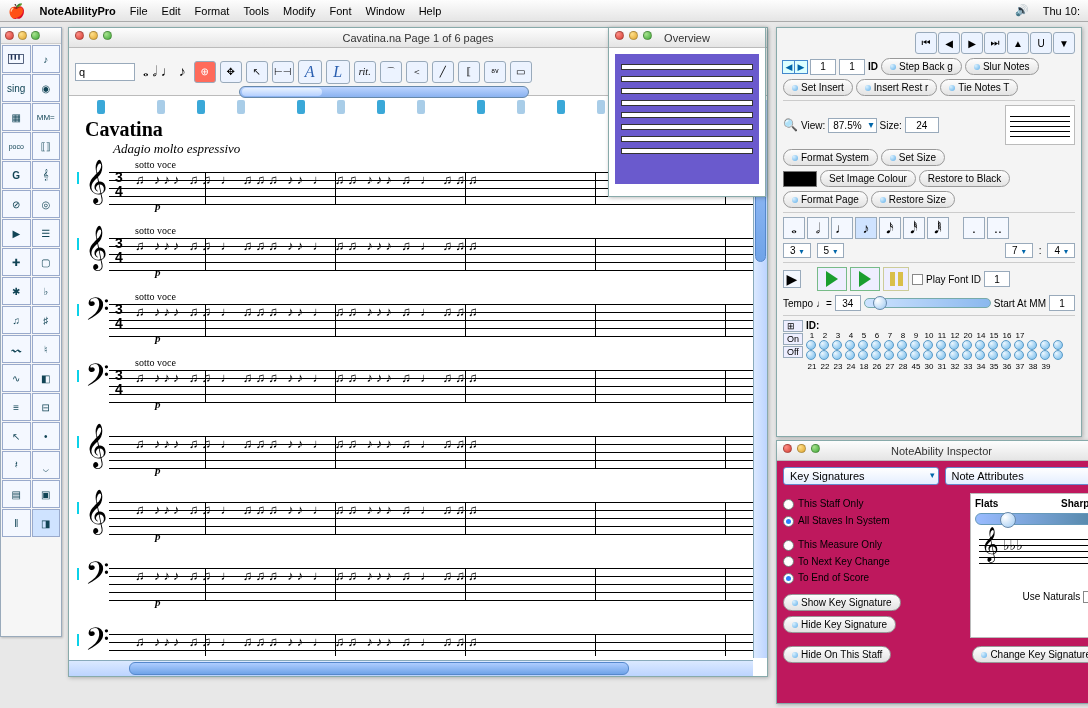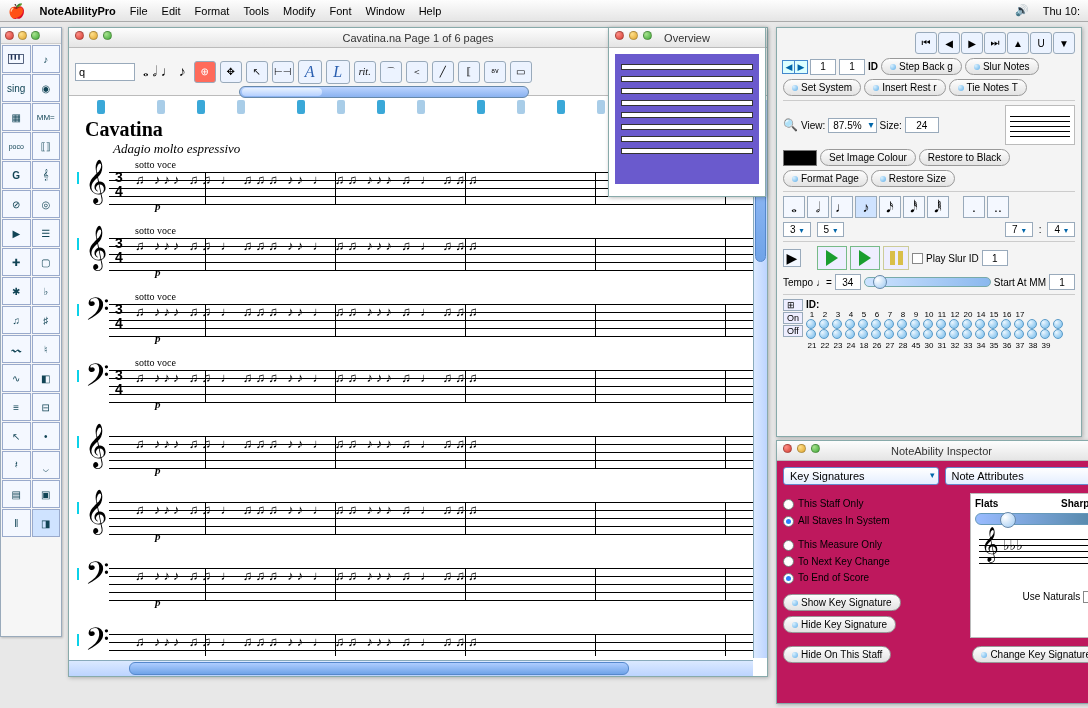--- a/index.html
+++ b/index.html
@@ -464,38 +464,42 @@
           <span>◀</span>
           <span>▶</span>
         </span>
       <input class="small-field" value="1" style="">
       <input class="small-field" value="1" style="">
       <span style="font-weight:bold;">ID</span>
       <span class="aqua-btn">Step Back   g</span>
       <span class="aqua-btn">Slur Notes</span>
     </div>
     <div class="ctrl-row">
-      <span class="aqua-btn">Set System</span>
+      <span class="aqua-btn">Set Insert</span>
       <span class="aqua-btn">Insert Rest   r</span>
       <span class="aqua-btn">Tie Notes T</span>
     </div>
     <hr style="margin:4px 0;border:none;border-top:1px solid #ccc;">
     <div class="ctrl-row">
       <span class="mag">🔍</span>
       <span>View:</span>
       <span class="view-combo">87.5%</span>
       <span>Size:</span>
       <input class="small-field" style="width: 34px;" value="24">
       <div class="mini-staff">
           <div style="top:10px;"></div>
           <div style="top:15px;"></div>
           <div style="top:20px;"></div>
           <div style="top:25px;"></div>
           <div style="top:30px;"></div>
         </div>
+    </div>
+    <div class="ctrl-row">
+      <span class="aqua-btn">Format System</span>
+      <span class="aqua-btn">Set Size</span>
     </div>
     <div class="ctrl-row">
       <span class="swatch"></span>
       <span class="aqua-btn noled">Set Image Colour</span>
       <span class="aqua-btn noled">Restore to Black</span>
     </div>
     <div class="ctrl-row">
       <span class="aqua-btn">Format Page</span>
       <span class="aqua-btn">Restore Size</span>
     </div>
@@ -527,21 +531,21 @@
           <span class="tri"></span>
         </span>
       <span class="play-btn">
           <span class="tri" style="border-left-color:#1a9e2f;"></span>
         </span>
       <span class="pause-btn">
           <span></span>
           <span></span>
         </span>
       <span class="chk"></span>
-      <span>Play Slur ID</span>
+      <span>Play Font ID</span>
       <input class="small-field" value="1" style="">
     </div>
     <div class="ctrl-row">
       <span>Tempo</span> ♩=
       <input class="small-field" value="34" style="">
       <div style="flex:1;height:10px;background:linear-gradient(90deg,#cde3ff,#8ab8ee);border:1px solid #7aa;border-radius:5px;position:relative;">
           <span style="position:absolute;left:8px;top:-3px;width:14px;height:14px;border-radius:50%;background:radial-gradient(circle at 30% 30%,#fff,#9cc8f2);border:1px solid #68a;"></span>
         </div>
       <span>Start At MM</span>
       <input class="small-field" value="1" style="">

